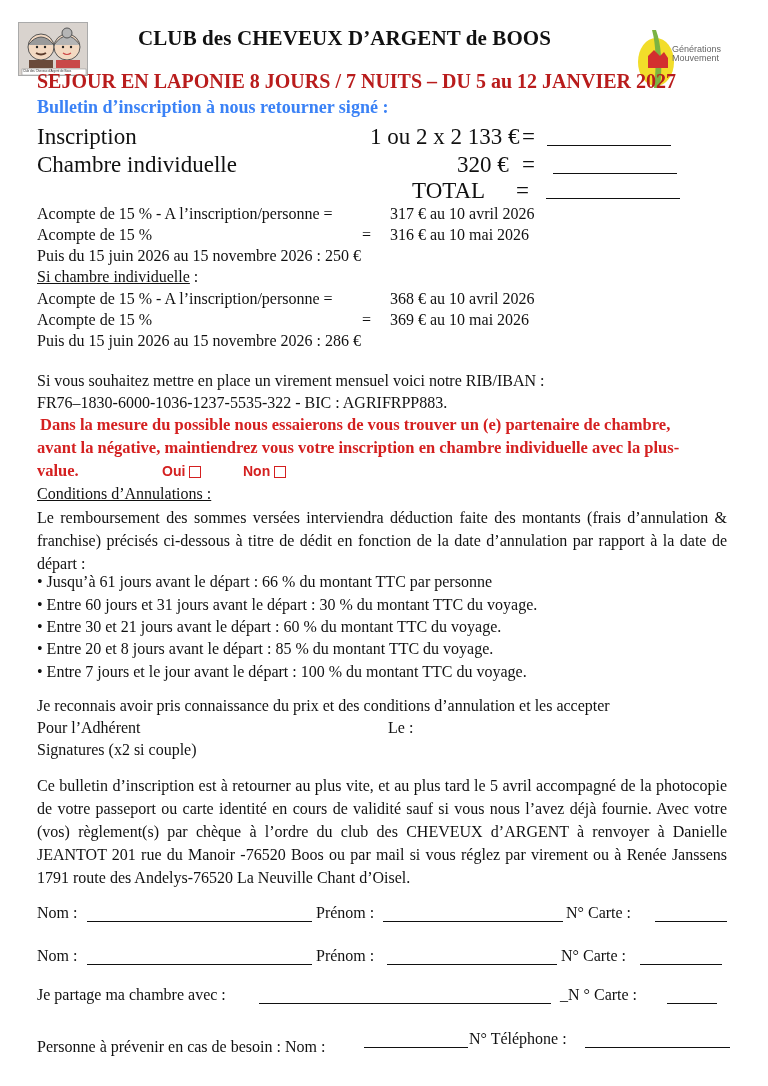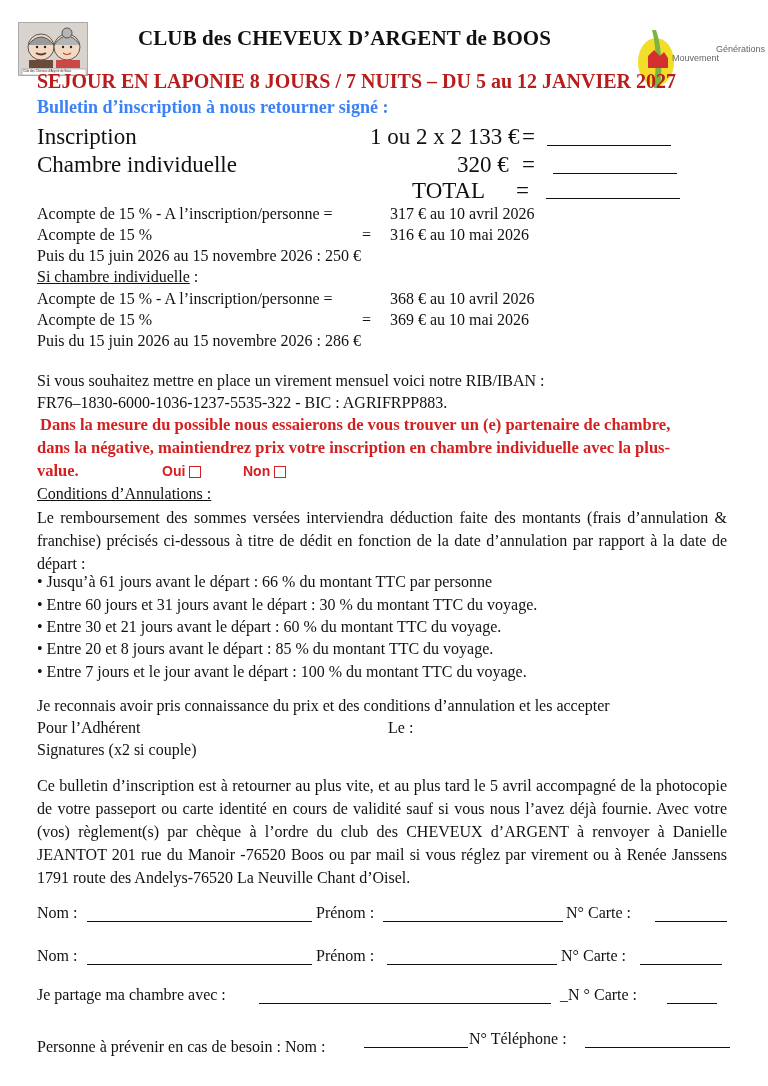--- a/index.html
+++ b/index.html
@@ -45,21 +45,21 @@
 </div>
 
 <div class="abs title">CLUB des CHEVEUX D’ARGENT de BOOS</div>
 
 <div class="abs logo-right">
   <svg width="115" height="70" viewBox="0 0 115 70">
     <ellipse cx="22" cy="40" rx="18" ry="24" fill="#f2dd2a"></ellipse>
     <path d="M18 8 Q24 30 20 66 L26 66 Q30 30 22 8 Z" fill="#7cb342"></path>
     <path d="M14 46 L14 34 L20 28 L26 34 L30 30 L34 36 L34 46 Z" fill="#d32f2f"></path>
   </svg>
-  <span style="position:absolute;left:38px;top:22px;font-size:9px;font-family:'Liberation Sans',sans-serif;color:#666;padding-left:44px;">Générations</span>
+  <span style="position:absolute;left:38px;top:22px;font-size:9px;font-family:'Liberation Sans',sans-serif;color:#666;">Générations</span>
   <span style="position:absolute;left:38px;top:31px;font-size:9px;font-family:'Liberation Sans',sans-serif;color:#666;">Mouvement</span>
 </div>
 
 <div class="abs subtitle">SEJOUR EN LAPONIE 8 JOURS / 7 NUITS – DU 5 au 12 JANVIER 2027</div>
 <div class="abs bulletin">Bulletin d’inscription à nous retourner signé :</div>
 
 <div class="abs big" style="left:37px;top:124px;">Inscription</div>
 <div class="abs big" style="left:370px;top:124px;">1 ou 2 x 2 133 €</div>
 <div class="abs big" style="left:522px;top:124px;">=</div>
 <div class="abs line" style="left:547px;top:144px;width:124px;"></div>
@@ -86,21 +86,21 @@
 <div class="abs t16" style="left:390px;top:290px;">368 € au 10 avril 2026</div>
 <div class="abs t16" style="left:37px;top:311px;">Acompte de 15 %</div>
 <div class="abs t16" style="left:362px;top:311px;">=</div>
 <div class="abs t16" style="left:390px;top:311px;">369 € au 10 mai 2026</div>
 <div class="abs t16" style="left:37px;top:332px;">Puis du 15 juin 2026 au 15 novembre 2026 : 286 €</div>
 
 <div class="abs t16" style="left:37px;top:372px;">Si vous souhaitez mettre en place un virement mensuel voici notre RIB/IBAN :</div>
 <div class="abs t16" style="left:37px;top:394px;">FR76–1830-6000-1036-1237-5535-322 - BIC : AGRIFRPP883.</div>
 
 <div class="abs red" style="left:40px;top:415px;">Dans la mesure du possible nous essaierons de vous trouver un (e) partenaire de chambre,</div>
-<div class="abs red" style="left:37px;top:438px;">dans la négative, maintiendrez prix votre inscription en chambre individuelle avec la plus-</div>
+<div class="abs red" style="left:37px;top:438px;">avant la négative, maintiendrez vous votre inscription en chambre individuelle avec la plus-</div>
 <div class="abs red" style="left:37px;top:461px;">value.</div>
 <div class="abs redsans" style="left:162px;top:463px;">
   <span>Oui</span><span class="checkbox"></span>
 </div>
 <div class="abs redsans" style="left:243px;top:463px;">
   <span>Non</span><span class="checkbox"></span>
 </div>
 
 <div class="abs t16 ul" style="left:37px;top:485px;">Conditions d’Annulations :</div>
 <div class="abs just" style="top:506px;">Le remboursement des sommes versées interviendra déduction faite des montants (frais d’annulation &amp; franchise) précisés ci-dessous à titre de dédit en fonction de la date d’annulation par rapport à la date de départ :</div>

